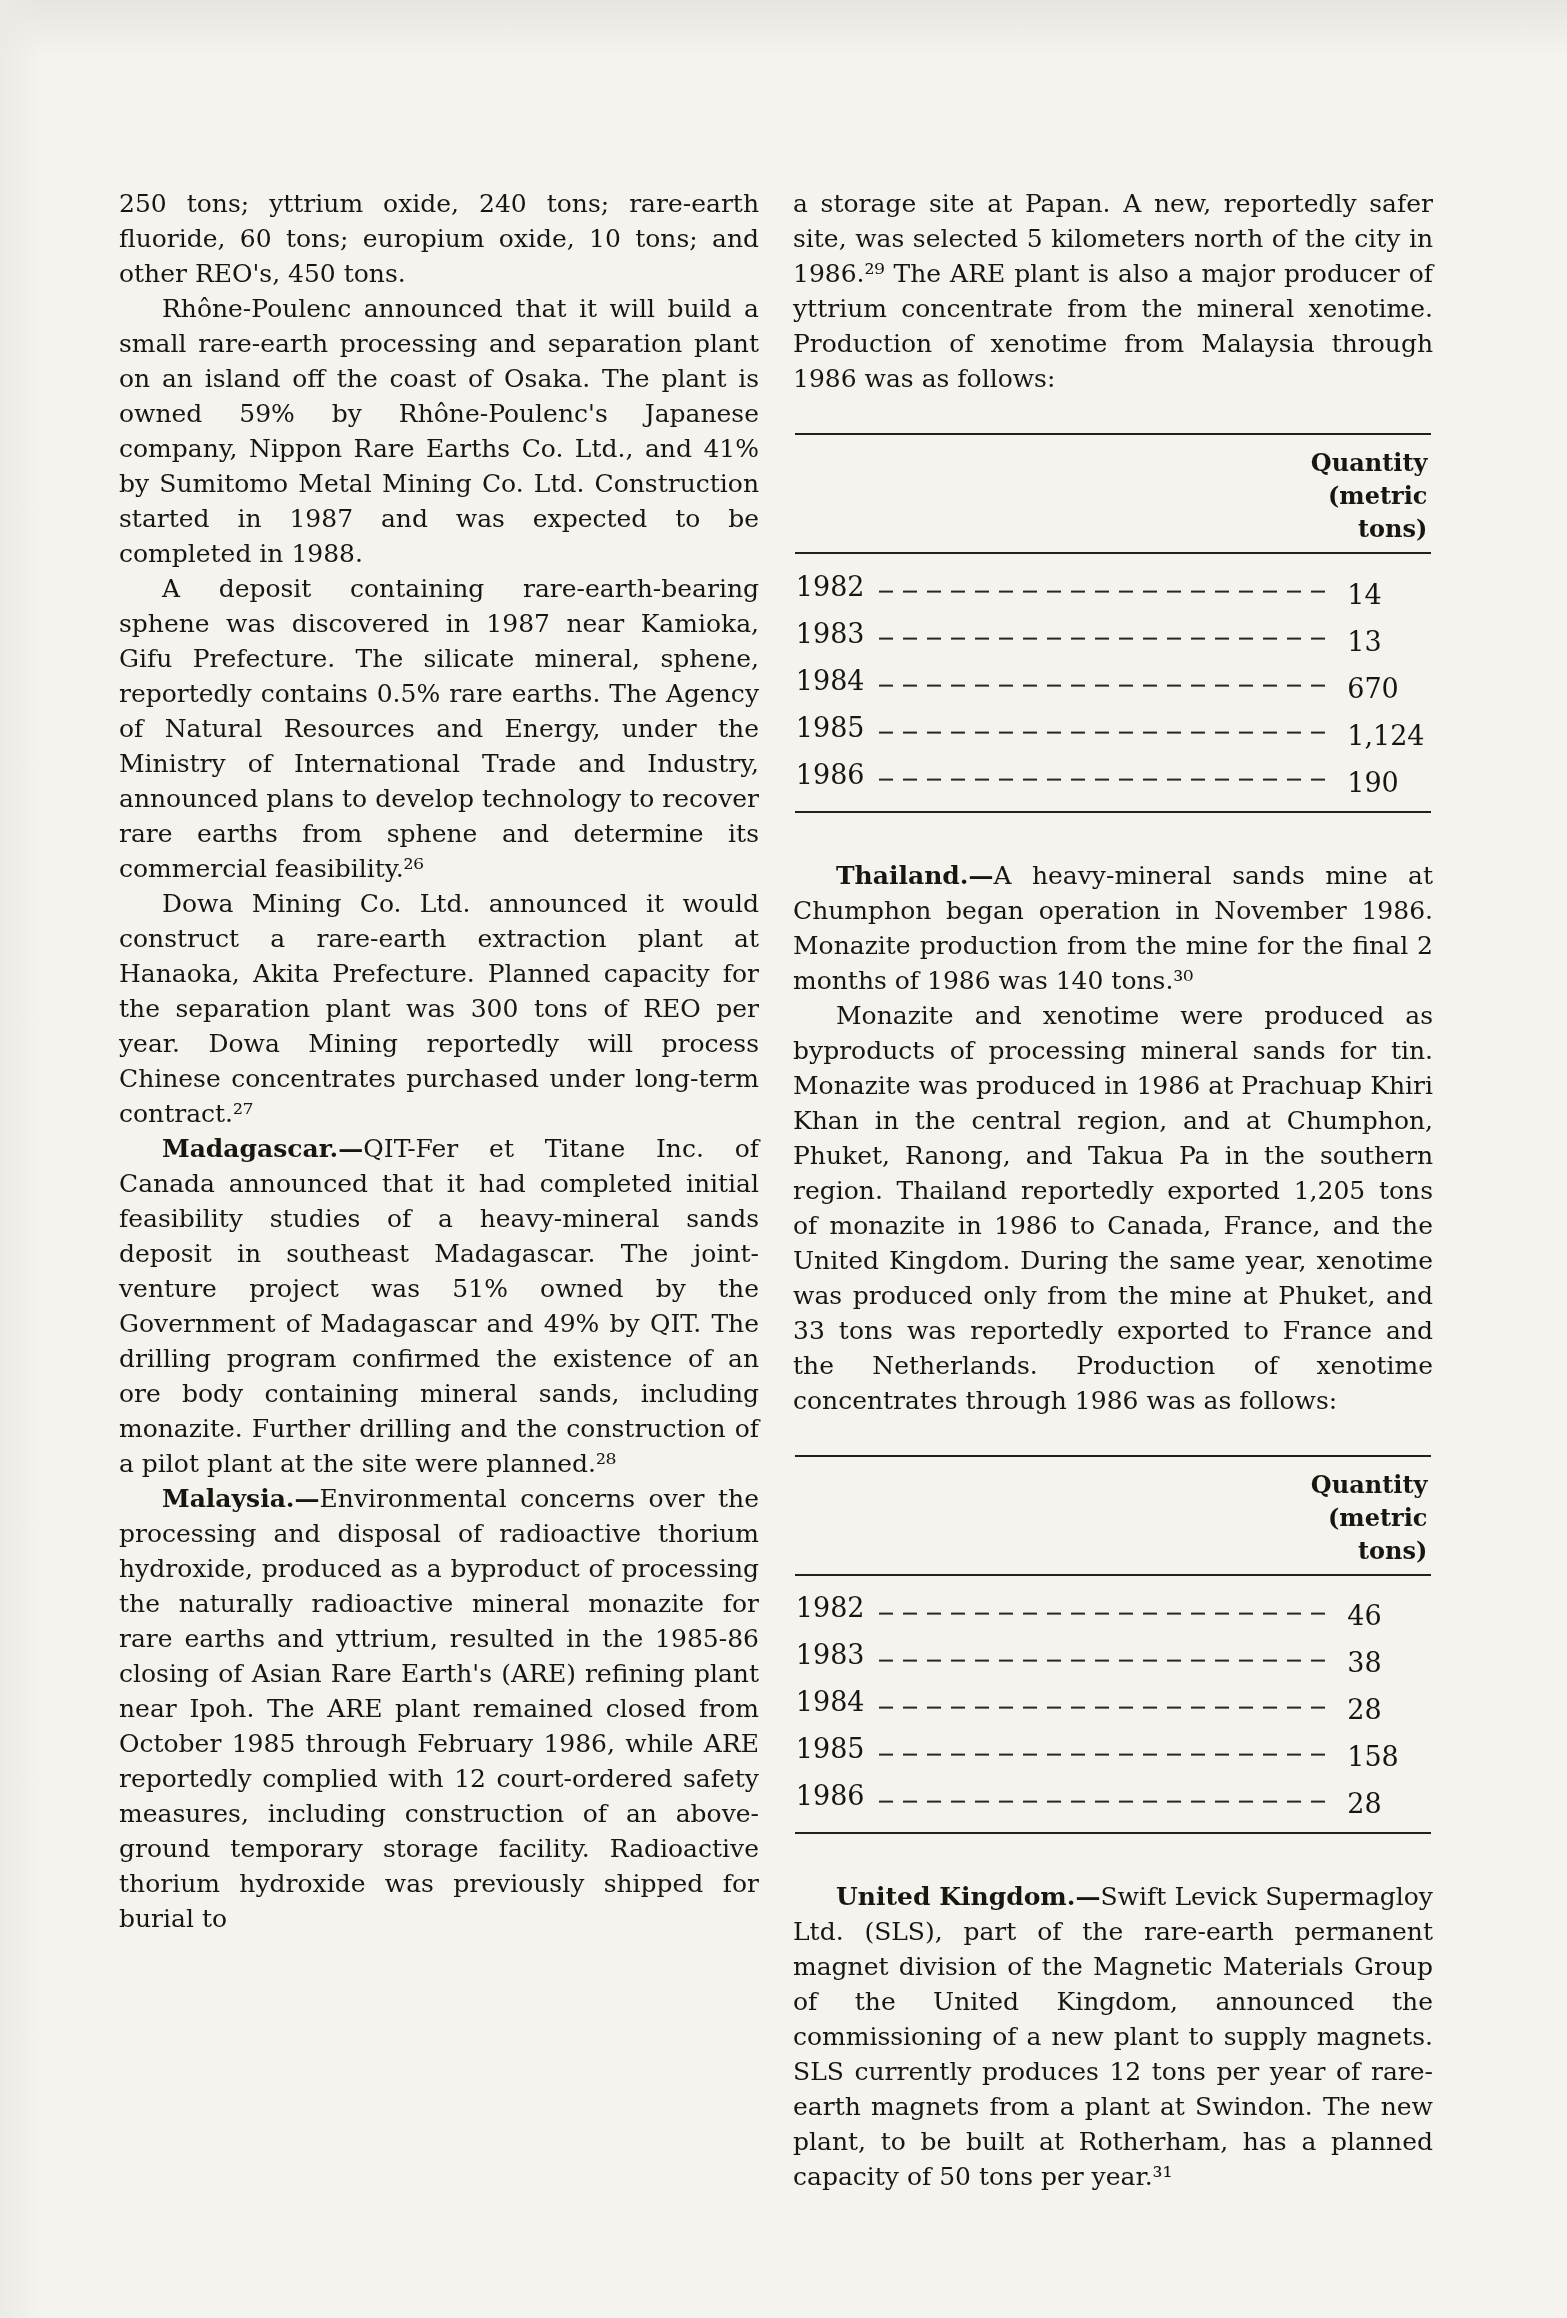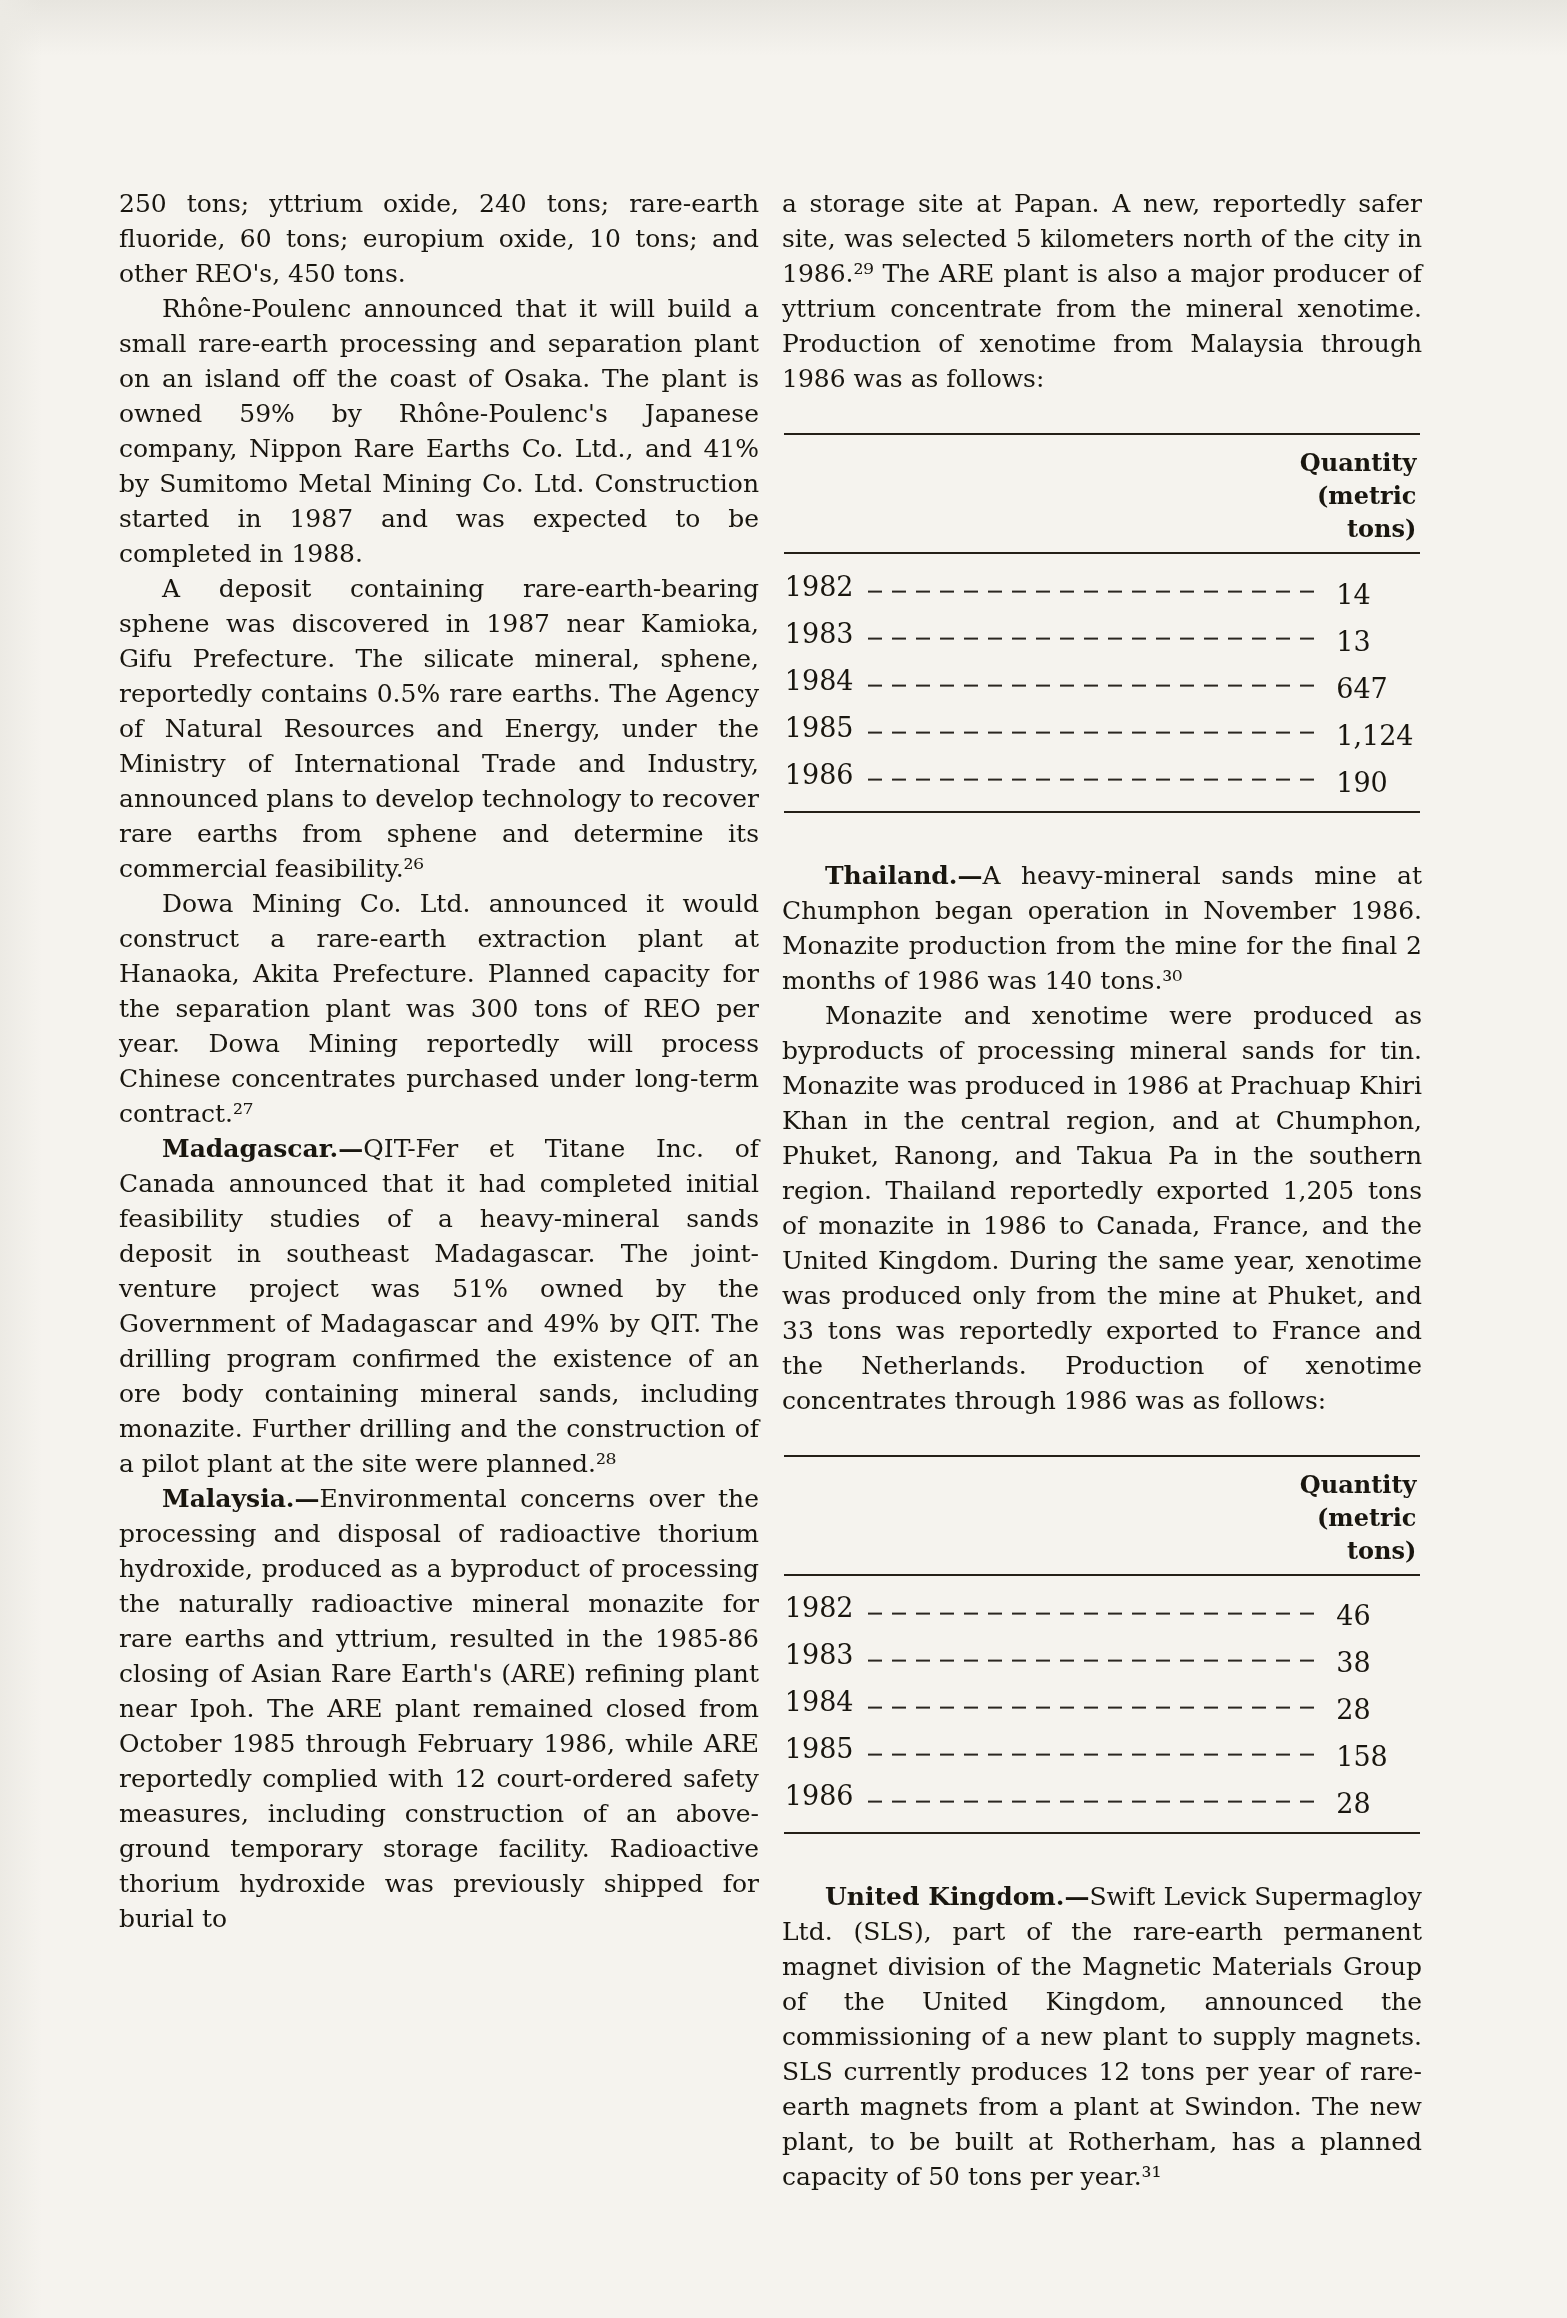--- a/index.html
+++ b/index.html
@@ -32,21 +32,21 @@
 
   .content { position: absolute; left: 119px; top: 186px; width: 1315px; }
 
   .page-header { position: relative; height: 33px; margin-bottom: 54px; font-size: 25px; }
   .running-title {
     position: absolute; left: 0; right: 79px;
     text-align: center; font-weight: 700; letter-spacing: 1.4px;
   }
   .page-number { position: absolute; right: 2.8px; top: 0; }
 
-  .columns { display: flex; gap: 23px; }
+  .columns { display: flex; gap: 34px; }
   .col { width: 640px; }
 
   .para { font-size: 25px; line-height: 35px; text-align: justify; }
   .indent { text-indent: 43px; }
   .lead { font-weight: 700; }
 
   .mini-table {
     margin: 37px 1.9px 45px 1.9px;
     border-top: 2.3px solid #241f17;
     border-bottom: 2.3px solid #241f17;
@@ -110,21 +110,21 @@
                 <span class="value">14</span>
               </div>
             <div class="tbl-row">
                 <span class="year">1983</span>
                 <span class="leader"></span>
                 <span class="value">13</span>
               </div>
             <div class="tbl-row">
                 <span class="year">1984</span>
                 <span class="leader"></span>
-                <span class="value">647</span>
+                <span class="value">670</span>
               </div>
             <div class="tbl-row">
                 <span class="year">1985</span>
                 <span class="leader"></span>
                 <span class="value">1,124</span>
               </div>
             <div class="tbl-row">
                 <span class="year">1986</span>
                 <span class="leader"></span>
                 <span class="value">190</span>

